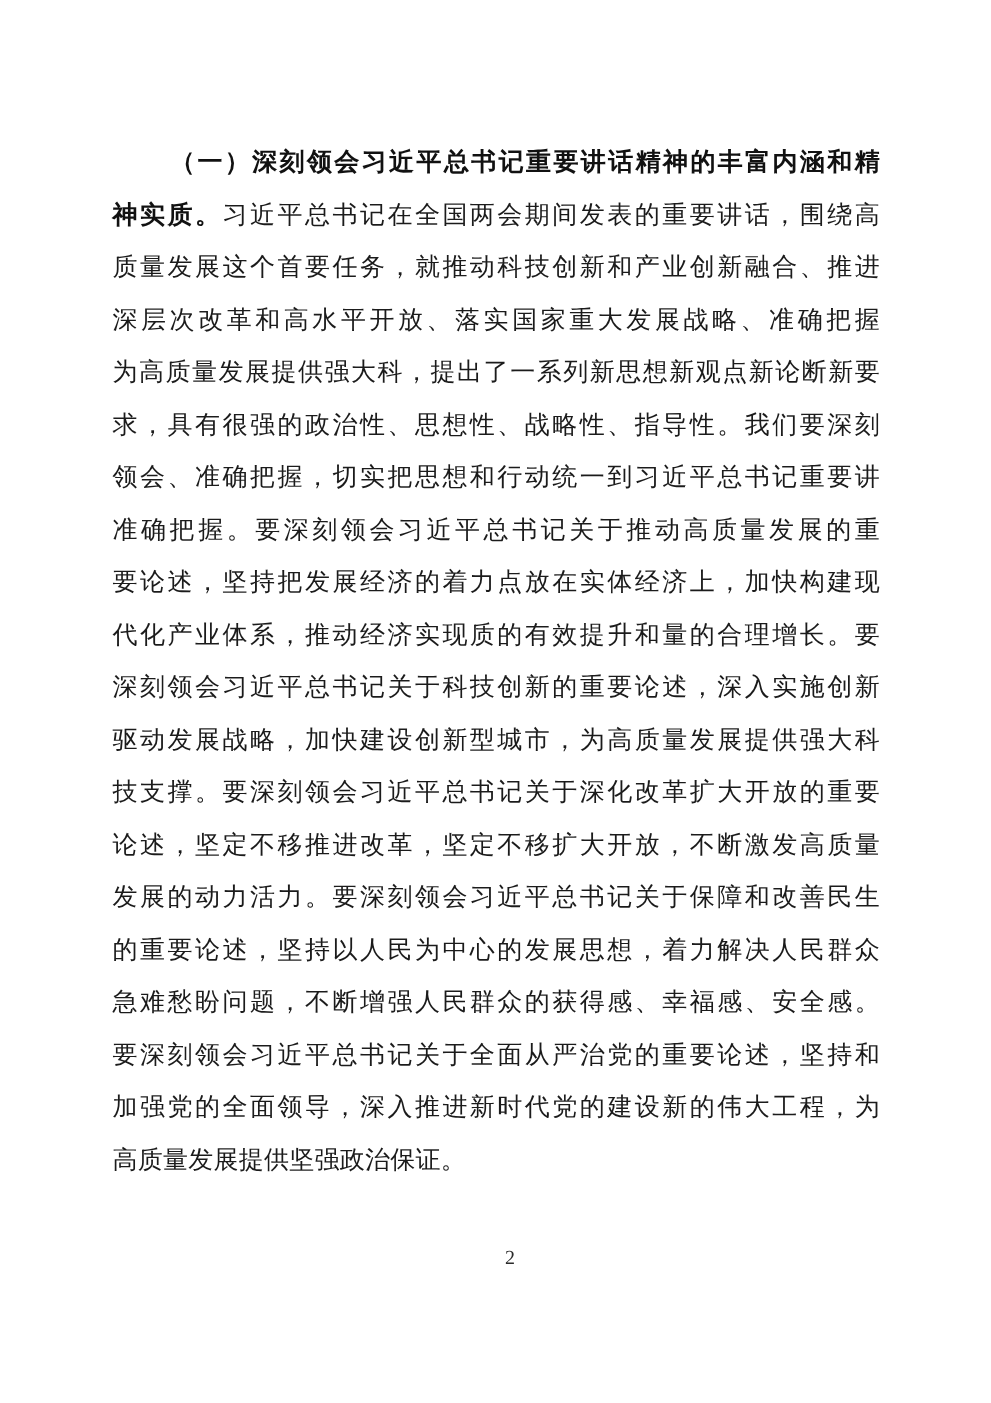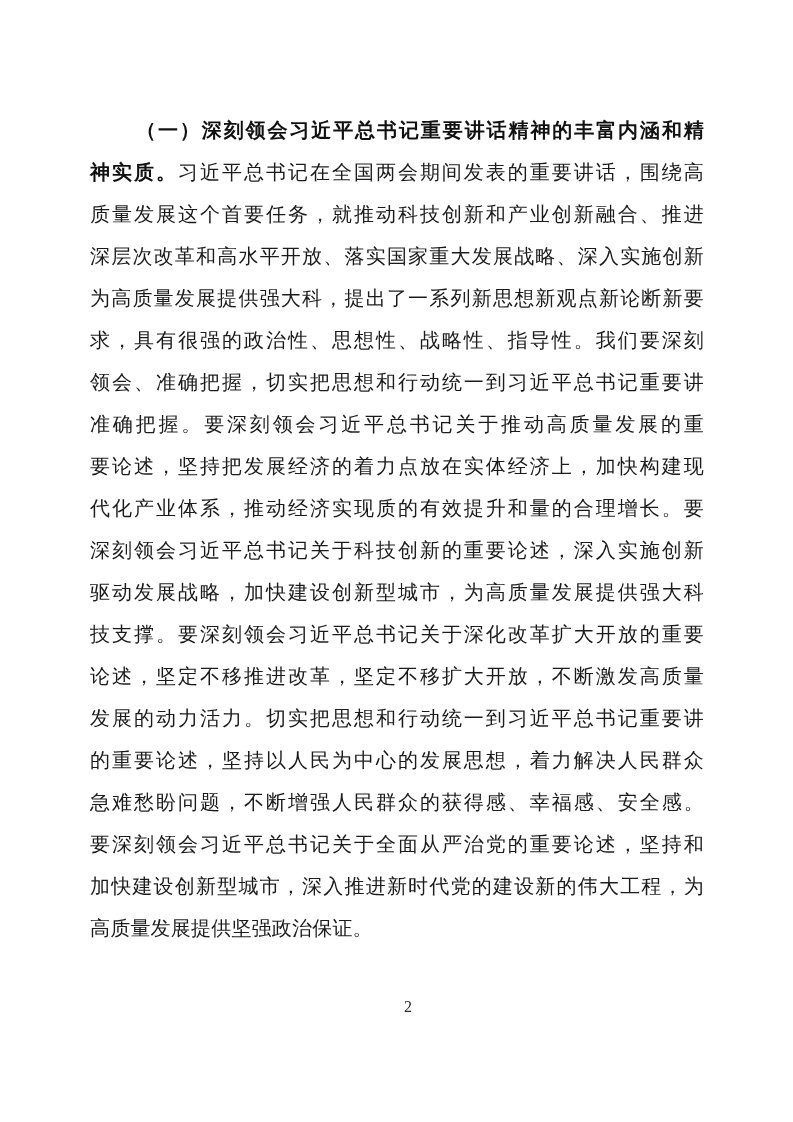--- a/index.html
+++ b/index.html
@@ -62,34 +62,34 @@
   }
 </style>
 </head>
 <body>
 
 <div class="page">
   <div class="text-block">
       <div class="line indent"><span class="bold">（一）深刻领会习近平总书记重要讲话精神的丰富内涵和精</span></div>
       <div class="line"><span class="bold">神实质。</span><span>习近平总书记在全国两会期间发表的重要讲话，围绕高</span></div>
       <div class="line"><span>质量发展这个首要任务，就推动科技创新和产业创新融合、推进</span></div>
-      <div class="line"><span>深层次改革和高水平开放、落实国家重大发展战略、深入实施创新</span></div>
+      <div class="line"><span>深层次改革和高水平开放、落实国家重大发展战略、准确把握</span></div>
       <div class="line"><span>为高质量发展提供强大科，提出了一系列新思想新观点新论断新要</span></div>
       <div class="line"><span>求，具有很强的政治性、思想性、战略性、指导性。我们要深刻</span></div>
       <div class="line"><span>领会、准确把握，切实把思想和行动统一到习近平总书记重要讲</span></div>
       <div class="line"><span>准确把握。要深刻领会习近平总书记关于推动高质量发展的重</span></div>
       <div class="line"><span>要论述，坚持把发展经济的着力点放在实体经济上，加快构建现</span></div>
       <div class="line"><span>代化产业体系，推动经济实现质的有效提升和量的合理增长。要</span></div>
       <div class="line"><span>深刻领会习近平总书记关于科技创新的重要论述，深入实施创新</span></div>
       <div class="line"><span>驱动发展战略，加快建设创新型城市，为高质量发展提供强大科</span></div>
       <div class="line"><span>技支撑。要深刻领会习近平总书记关于深化改革扩大开放的重要</span></div>
       <div class="line"><span>论述，坚定不移推进改革，坚定不移扩大开放，不断激发高质量</span></div>
-      <div class="line"><span>发展的动力活力。切实把思想和行动统一到习近平总书记重要讲</span></div>
+      <div class="line"><span>发展的动力活力。要深刻领会习近平总书记关于保障和改善民生</span></div>
       <div class="line"><span>的重要论述，坚持以人民为中心的发展思想，着力解决人民群众</span></div>
       <div class="line"><span>急难愁盼问题，不断增强人民群众的获得感、幸福感、安全感。</span></div>
       <div class="line"><span>要深刻领会习近平总书记关于全面从严治党的重要论述，坚持和</span></div>
-      <div class="line"><span>加快建设创新型城市，深入推进新时代党的建设新的伟大工程，为</span></div>
+      <div class="line"><span>加强党的全面领导，深入推进新时代党的建设新的伟大工程，为</span></div>
       <div class="line last-line"><span>高质量发展提供坚强政治保证。</span></div>
     </div>
   <div class="footer">
     <span>2</span>
   </div>
 </div>
 
 </body></html>

